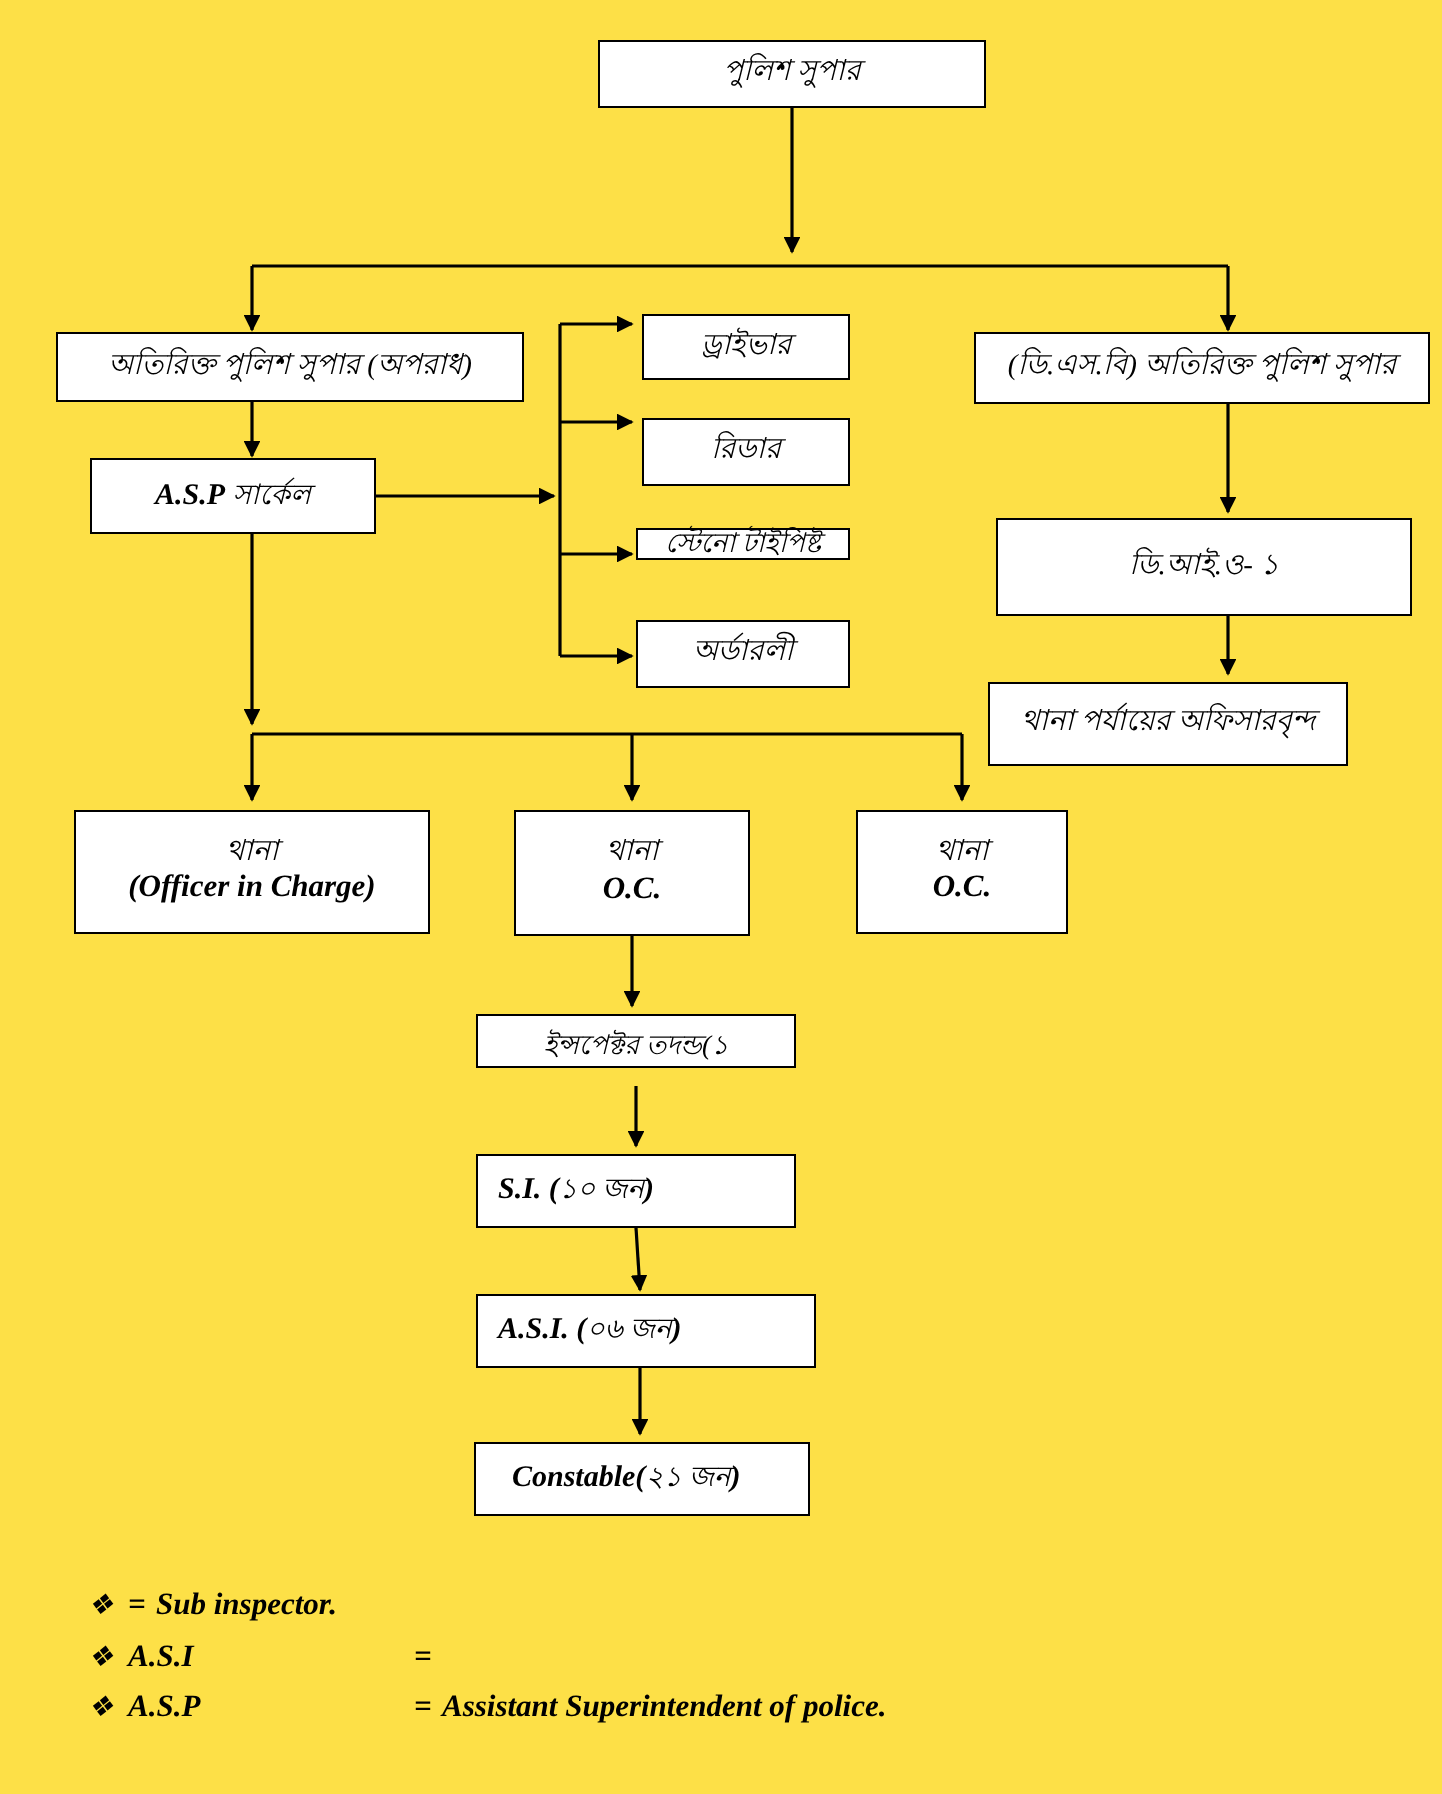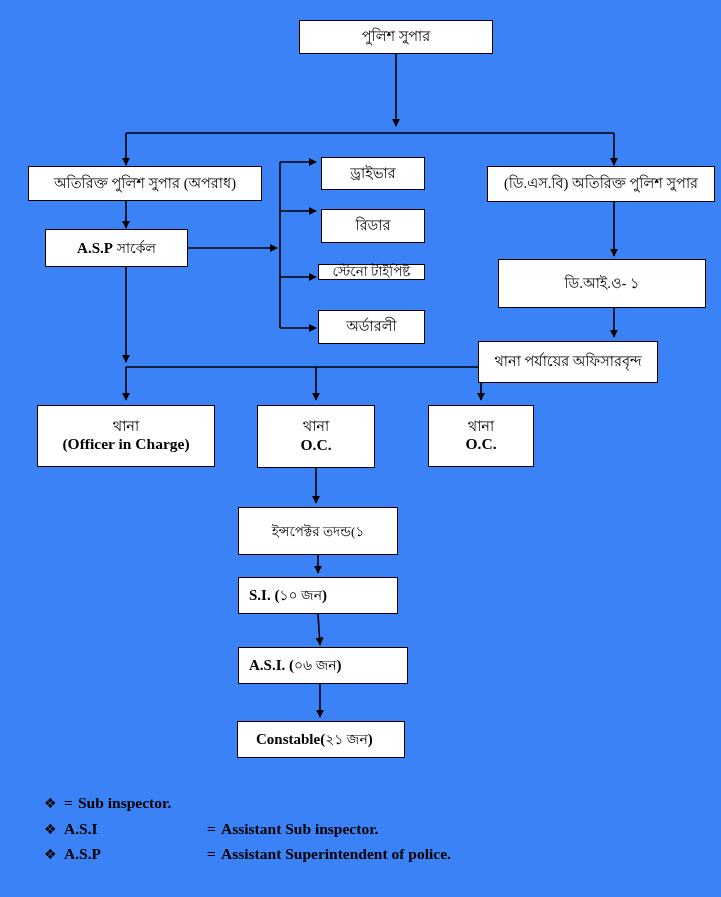--- a/index.html
+++ b/index.html
@@ -10,21 +10,22 @@
   }
   body {
     font-family: "Liberation Serif", "DejaVu Serif", serif;
     color: #000000;
   }
   #chart-root {
     position: relative;
     width: 721px;
     height: 897px;
     overflow: hidden;
-    background: #3b82f6;
+    background: #fde047;
+    font-style: italic;
   }
   #edge-layer {
     position: absolute;
     left: 0;
     top: 0;
     width: 721px;
     height: 897px;
     pointer-events: none;
   }
   .node {
@@ -181,40 +182,40 @@
   </div>
 
   <div class="node bn" style="left:318px; top:310px; width:107px; height:34px;">
     <span class="ln">অর্ডারলী</span>
   </div>
 
   <div class="node bn" style="left:498px; top:259px; width:208px; height:49px;">
     <span class="ln">ডি.আই.ও- ১</span>
   </div>
 
-  <div class="node bn" style="left:478px; top:341px; width:180px; height:42px;">
+  <div class="node bn" style="left:494px; top:341px; width:180px; height:42px;">
     <span class="ln">থানা পর্যায়ের অফিসারবৃন্দ</span>
   </div>
 
   <div class="node" style="left:37px; top:405px; width:178px; height:62px;">
     <span class="ln bn">থানা</span>
     <span class="ln lt">(Officer in Charge)</span>
   </div>
 
   <div class="node" style="left:257px; top:405px; width:118px; height:63px;">
     <span class="ln bn">থানা</span>
     <span class="ln lt">O.C.</span>
   </div>
 
   <div class="node" style="left:428px; top:405px; width:106px; height:62px;">
     <span class="ln bn">থানা</span>
     <span class="ln lt">O.C.</span>
   </div>
 
-  <div class="node small-bn" style="left:238px; top:507px; width:160px; height:48px; justify-content:center; padding-top:5px;">
+  <div class="node small-bn" style="left:238px; top:507px; width:160px; height:27px; justify-content:flex-end; padding-top:5px;">
     <span class="ln">ইন্সপেক্টর তদন্ড(১</span>
   </div>
 
   <div class="node mix" style="left:238px; top:577px; width:160px; height:37px; align-items:flex-start; padding-left:10px;">
     <span class="ln">
       <span>S.I. (</span><span class="bn-inline">১০ জন</span><span>)</span>
     </span>
   </div>
 
   <div class="node mix" style="left:238px; top:647px; width:170px; height:37px; align-items:flex-start; padding-left:10px;">
@@ -234,21 +235,20 @@
     <div class="legend-row">
       <span class="legend-bullet">❖</span>
       <span class="legend-eq">=</span>
       <span class="legend-def">Sub inspector.</span>
     </div>
 
     <div class="legend-row">
       <span class="legend-bullet">❖</span>
       <span class="legend-abbr">A.S.I</span>
       <span class="legend-eq">=</span>
-      <span class="legend-def">Assistant Sub inspector.</span>
     </div>
 
     <div class="legend-row">
       <span class="legend-bullet">❖</span>
       <span class="legend-abbr">A.S.P</span>
       <span class="legend-eq">=</span>
       <span class="legend-def">Assistant Superintendent of police.</span>
     </div>
 
   </div>

